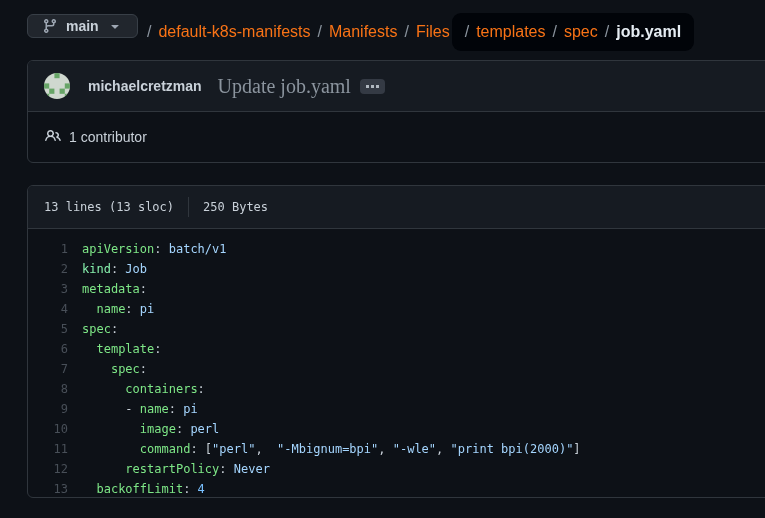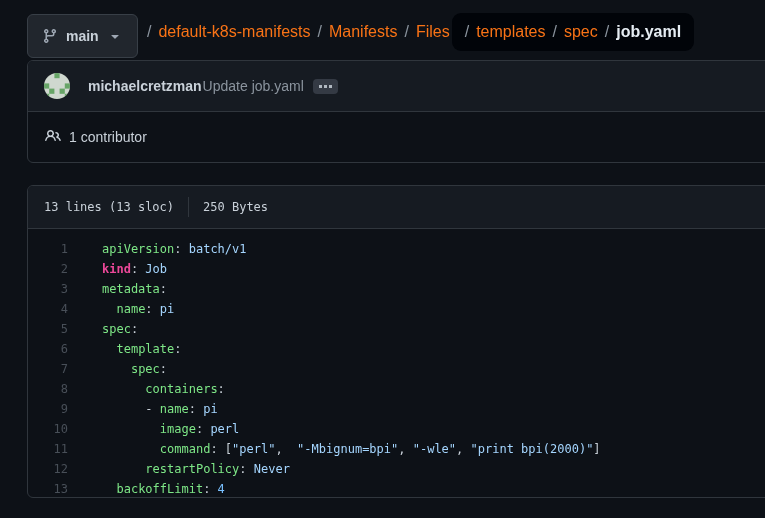--- a/index.html
+++ b/index.html
@@ -5,21 +5,21 @@
   * { margin:0; padding:0; box-sizing:border-box; }
   html,body { width:765px; height:518px; overflow:hidden; }
   body {
     background:#0d1117;
     font-family:"Liberation Sans", sans-serif;
     color:#c9d1d9;
     position:relative;
   }
   
   .branch-btn {
-    position:absolute; left:27px; top:14px; height:44px;
+    position:absolute; left:27px; top:14px; height:24px;
     display:inline-flex; align-items:center; gap:8px;
     background:#21262d; border:1px solid #383f47; border-radius:6px;
     padding:0 14px; cursor:pointer;
   }
   .branch-btn .octicon { fill:#9ea7b3; display:block; }
   .branch-btn .lbl { font-size:14px; font-weight:700; color:#c9d1d9; }
   .breadcrumb {
     position:absolute; left:140px; top:14px; height:36px;
     display:flex; align-items:center; font-size:16px; white-space:nowrap;
   }
@@ -39,21 +39,21 @@
     border:1px solid #30363d; border-radius:6px; background:#0d1117;
     overflow:hidden;
   }
   #commit-box { top:60px; height:103px; }
   .commit-header {
     height:51px; background:#161b22; border-bottom:1px solid #30363d;
     display:flex; align-items:center; padding:0 16px;
   }
   .avatar { width:26px; height:26px; border-radius:50%; overflow:hidden; flex:none; }
   .commit-author { font-size:14px; font-weight:700; color:#c9d1d9; margin-left:18px; }
-  .commit-msg { font-size:14px; color:#8b949e; margin-left:1px; }
+  .commit-msg { font-size:20px; color:#8b949e; margin-left:16px;font-family:Liberation Serif, serif; }
   .ellipsis-btn {
     margin-left:9px; width:25px; height:15px; border-radius:4px;
     background:#343a44; border:none; cursor:pointer;
     display:inline-flex; align-items:center; justify-content:center; gap:2px;
   }
   .ellipsis-btn i { width:3px; height:3px; background:#b0b8c0; display:block; }
   .contrib-row {
     height:50px; display:flex; align-items:center; padding:0 17px;
     font-size:14px; color:#c9d1d9;
   }
@@ -67,21 +67,21 @@
     font-size:12px; color:#c9d1d9;
   }
   .file-header .vdiv { width:1px; height:20px; background:#30363d; margin:0 14px; }
   .code-area { padding-top:10px; }
   .code-line { display:flex; height:20px; line-height:20px;
     font-family:"DejaVu Sans Mono","Liberation Mono",monospace; font-size:12px; }
   .code-line .ln {
     width:40px; flex:none; text-align:right; color:#484f58; cursor:pointer;
     user-select:none;
   }
-  .code-line .src { margin-left:34px; white-space:pre;text-align:center; }
+  .code-line .src { margin-left:14px; white-space:pre;text-align:center; }
 </style>
 </head>
 <body>
 
 <button class="branch-btn">
   <span>
     <svg class="octicon" width="16" height="16" viewBox="0 0 16 16">
       <path d="M9.5 3.25a2.25 2.25 0 1 1 3 2.122V6A2.5 2.5 0 0 1 10 8.5H6a1 1 0 0 0-1 1v1.128a2.251 2.251 0 1 1-1.5 0V5.372a2.25 2.25 0 1 1 1.5 0v1.836A2.493 2.493 0 0 1 6 7h4a1 1 0 0 0 1-1v-.628A2.25 2.25 0 0 1 9.5 3.25Zm-6 0a.75.75 0 1 0 1.5 0 .75.75 0 0 0-1.5 0Zm8.25-.75a.75.75 0 1 0 0 1.5.75.75 0 0 0 0-1.5ZM4.25 12a.75.75 0 1 0 0 1.5.75.75 0 0 0 0-1.5Z"></path>
     </svg>
   </span>
@@ -150,21 +150,21 @@
     <span class="vdiv"></span>
     <span>250 Bytes</span>
   </div>
   <div class="code-area" id="code-area">
       <div class="code-line">
         <span class="ln">1</span>
         <span class="src"><span style="color: rgb(126, 231, 135);">apiVersion</span><span style="color: rgb(201, 209, 217);">: </span><span style="color: rgb(165, 214, 255);">batch/v1</span></span>
       </div>
       <div class="code-line">
         <span class="ln">2</span>
-        <span class="src"><span style="color: #ec4899; font-weight: bold;">kind</span><span style="color: rgb(201, 209, 217);">: </span><span style="color: rgb(165, 214, 255);">Job</span></span>
+        <span class="src"><span style="color: #86efac;">kind</span><span style="color: rgb(201, 209, 217);">: </span><span style="color: rgb(165, 214, 255);">Job</span></span>
       </div>
       <div class="code-line">
         <span class="ln">3</span>
         <span class="src"><span style="color: rgb(126, 231, 135);">metadata</span><span style="color: rgb(201, 209, 217);">:</span></span>
       </div>
       <div class="code-line">
         <span class="ln">4</span>
         <span class="src"><span style="color: rgb(201, 209, 217);">  </span><span style="color: rgb(126, 231, 135);">name</span><span style="color: rgb(201, 209, 217);">: </span><span style="color: rgb(165, 214, 255);">pi</span></span>
       </div>
       <div class="code-line">

